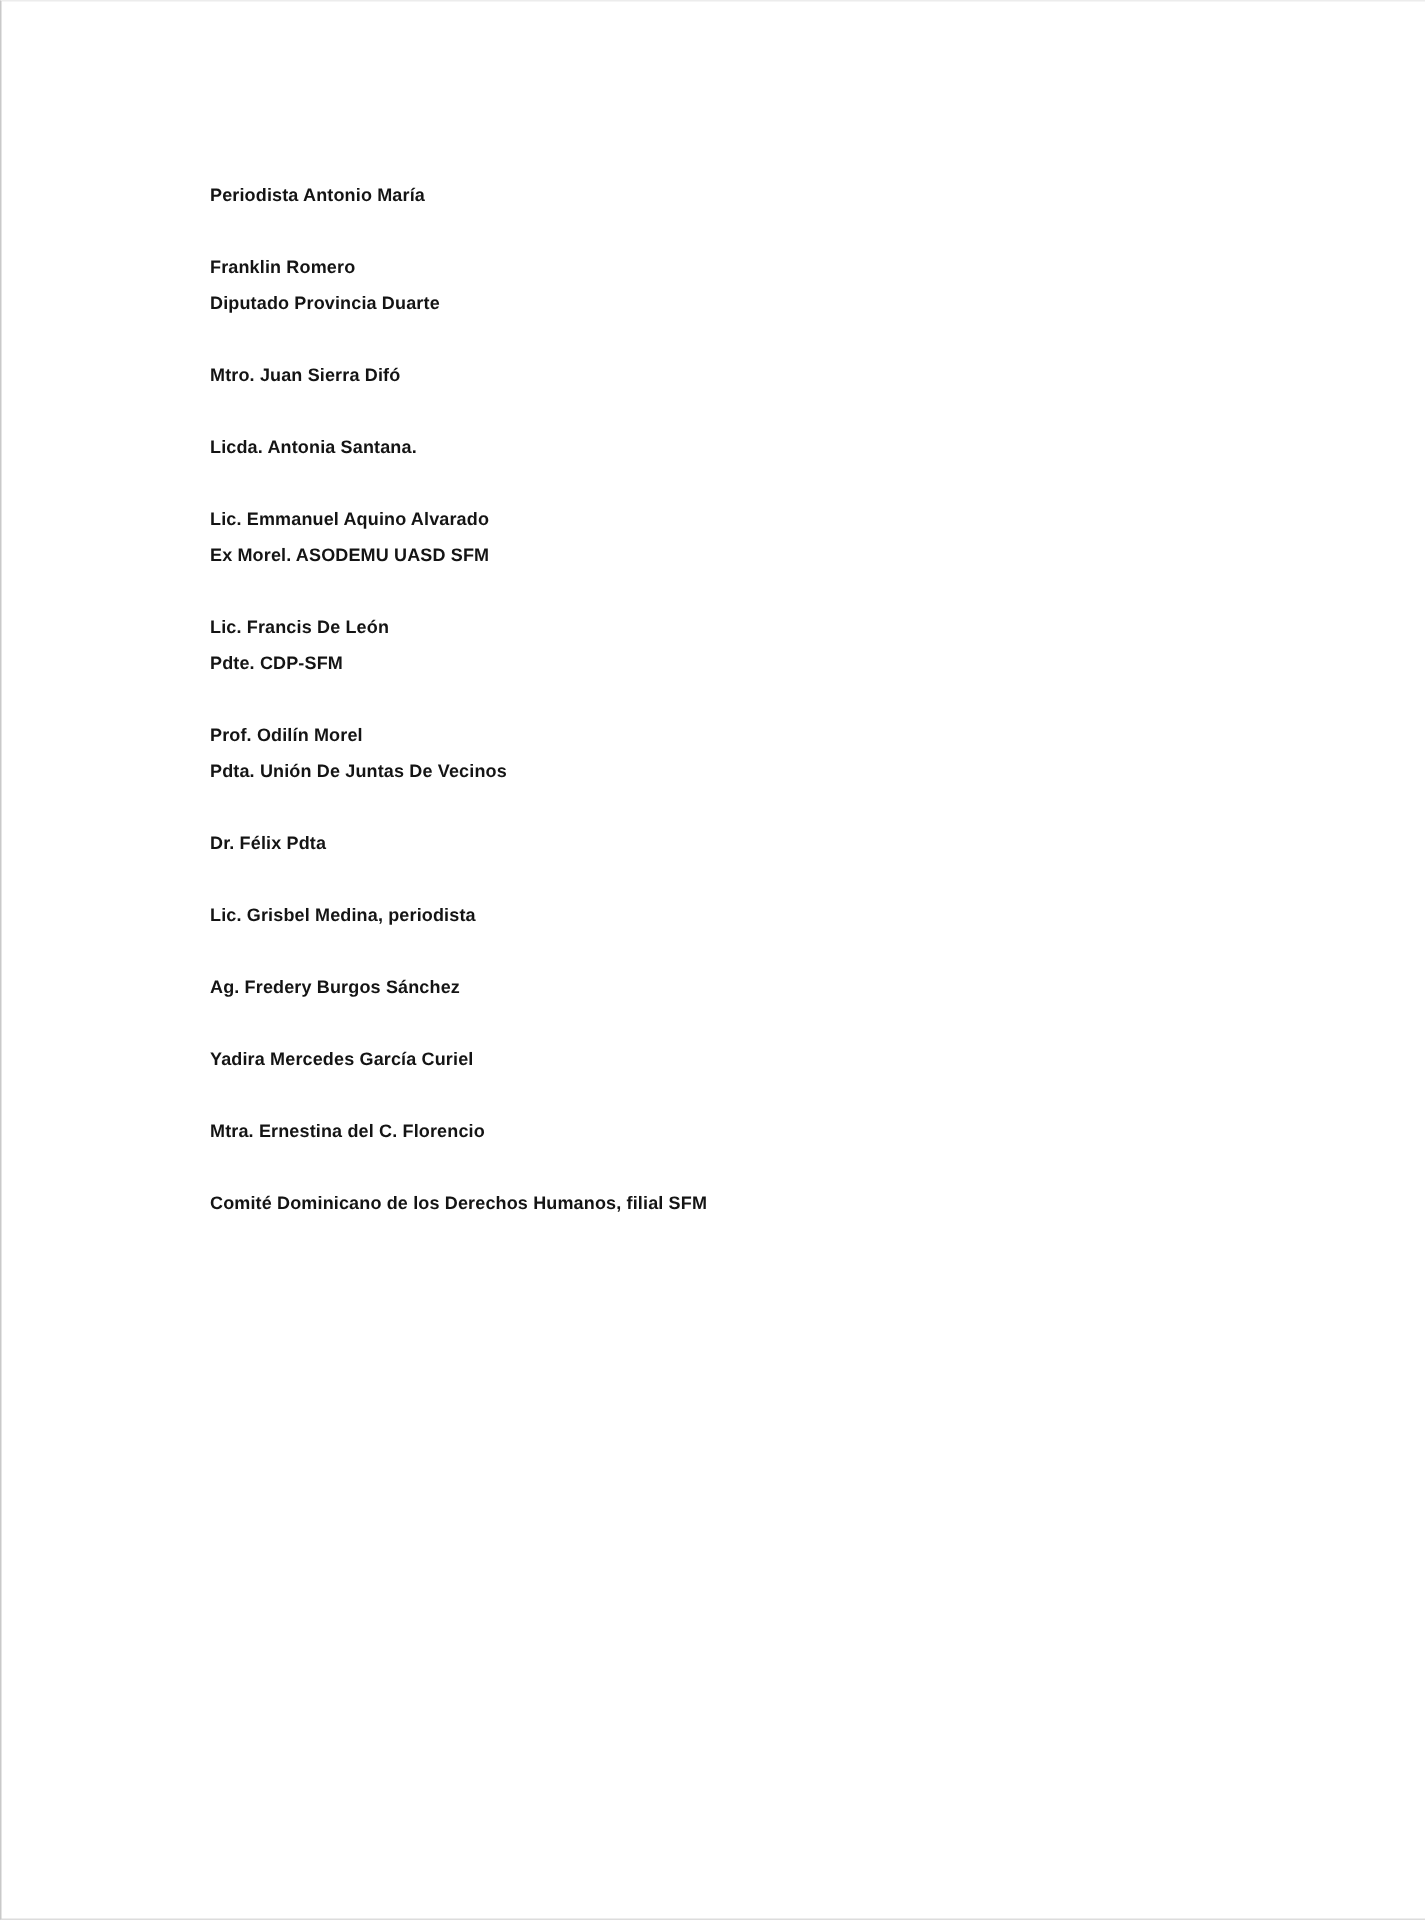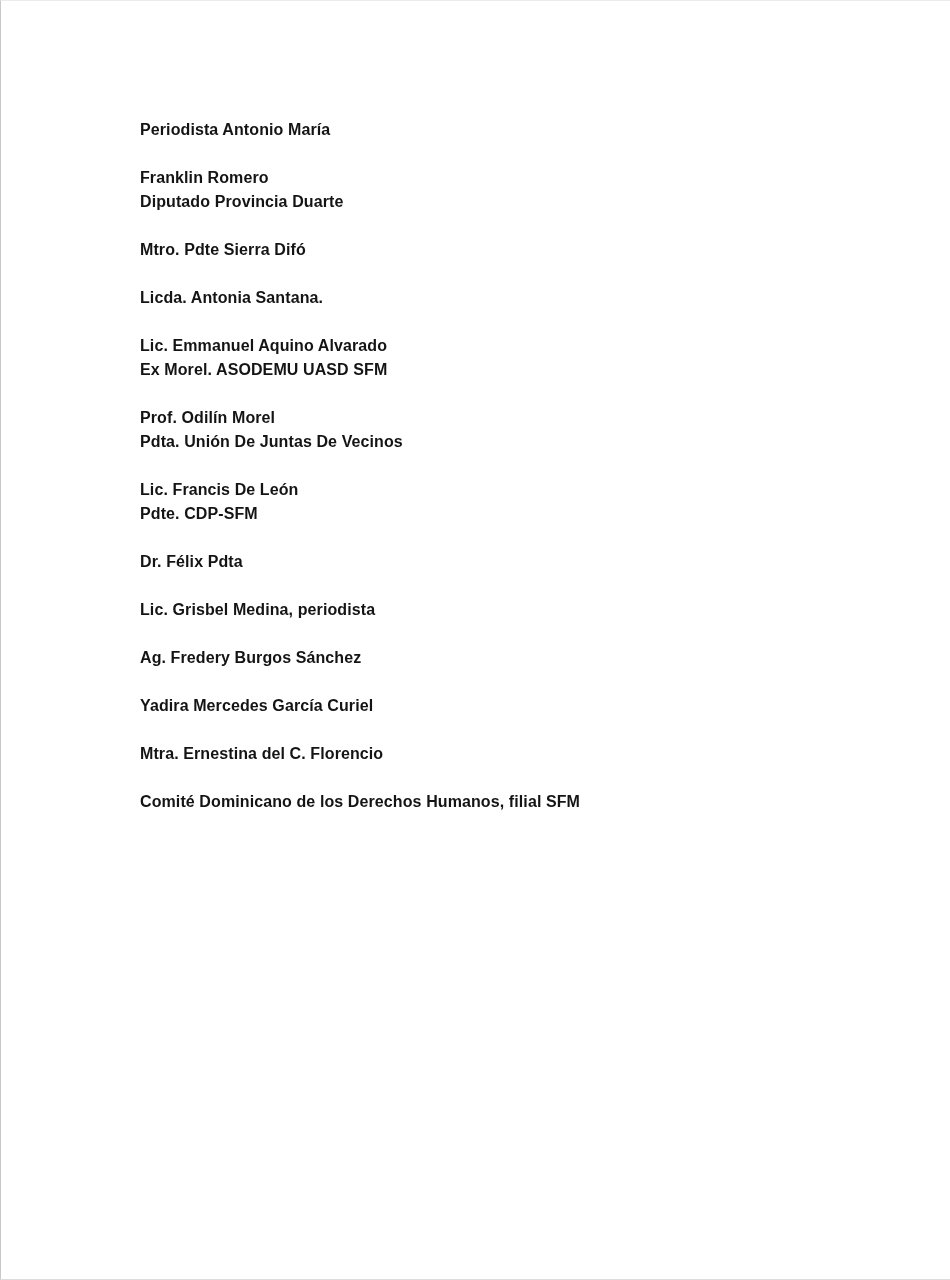--- a/index.html
+++ b/index.html
@@ -25,21 +25,21 @@
     top: 117px;
     right: 40px;
   }
   .entry {
     margin: 0 0 24px 0;
   }
   .entry.extra-gap {
     margin-top: 24px;
   }
   .line {
-    font-size: 16px;
+    font-size: 12px;
     font-weight: bold;
     line-height: 24px;
     color: var(--text-color, #111111);
     white-space: nowrap;
     letter-spacing: 0.1px;
   }
 </style>
 </head>
 <body>
 
@@ -48,36 +48,36 @@
       <div class="entry">
         <div class="line">Periodista Antonio María</div>
       </div>
       <div class="entry">
       </div>
       <div class="entry">
         <div class="line">Franklin Romero</div>
         <div class="line">Diputado Provincia Duarte</div>
       </div>
       <div class="entry">
-        <div class="line">Mtro. Pdte Sierra Difó</div>
+        <div class="line">Mtro. Juan Sierra Difó</div>
       </div>
       <div class="entry">
         <div class="line">Licda. Antonia Santana.</div>
       </div>
       <div class="entry">
         <div class="line">Lic. Emmanuel Aquino Alvarado</div>
         <div class="line">Ex Morel. ASODEMU UASD SFM</div>
       </div>
+      <div class="entry">
+        <div class="line">Lic. Francis De León</div>
+        <div class="line">Pdte. CDP-SFM</div>
+      </div>
       <div class="entry extra-gap">
         <div class="line">Prof. Odilín Morel</div>
         <div class="line">Pdta. Unión De Juntas De Vecinos</div>
-      </div>
-      <div class="entry">
-        <div class="line">Lic. Francis De León</div>
-        <div class="line">Pdte. CDP-SFM</div>
       </div>
       <div class="entry">
         <div class="line">Dr. Félix Pdta</div>
       </div>
       <div class="entry">
         <div class="line">Lic. Grisbel Medina, periodista</div>
       </div>
       <div class="entry">
         <div class="line">Ag. Fredery Burgos Sánchez</div>
       </div>

